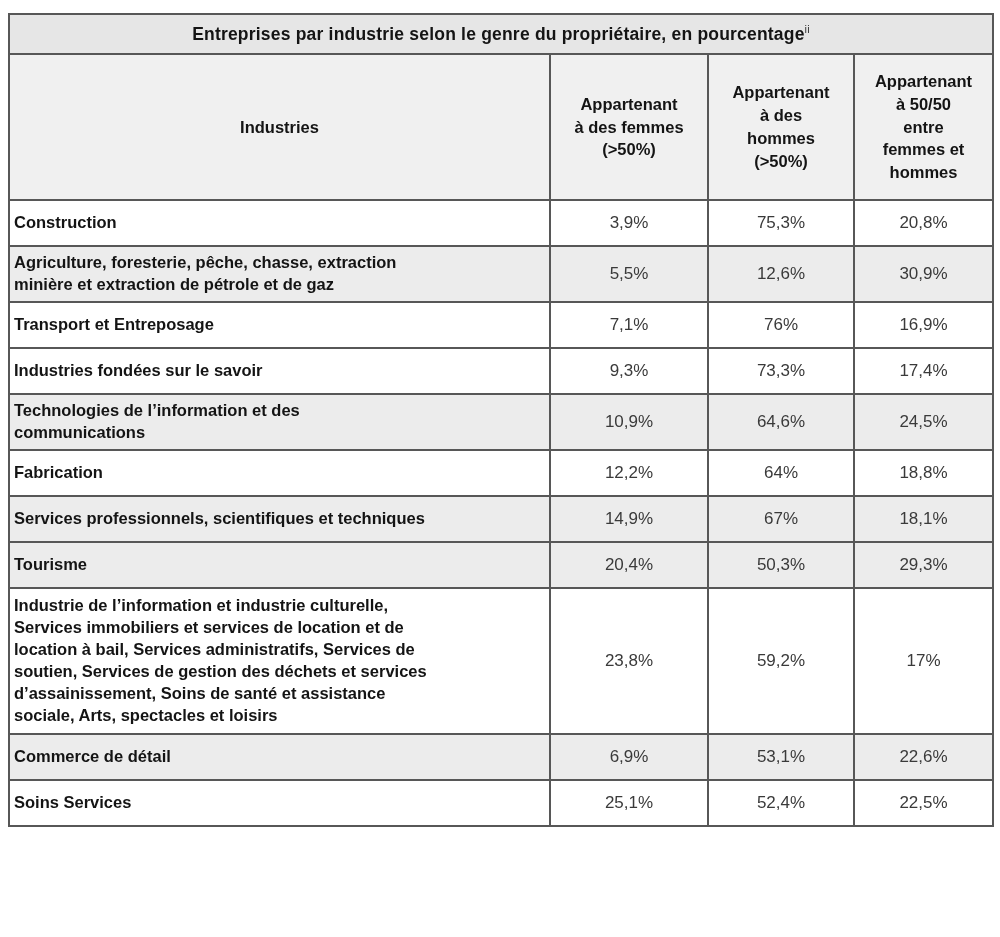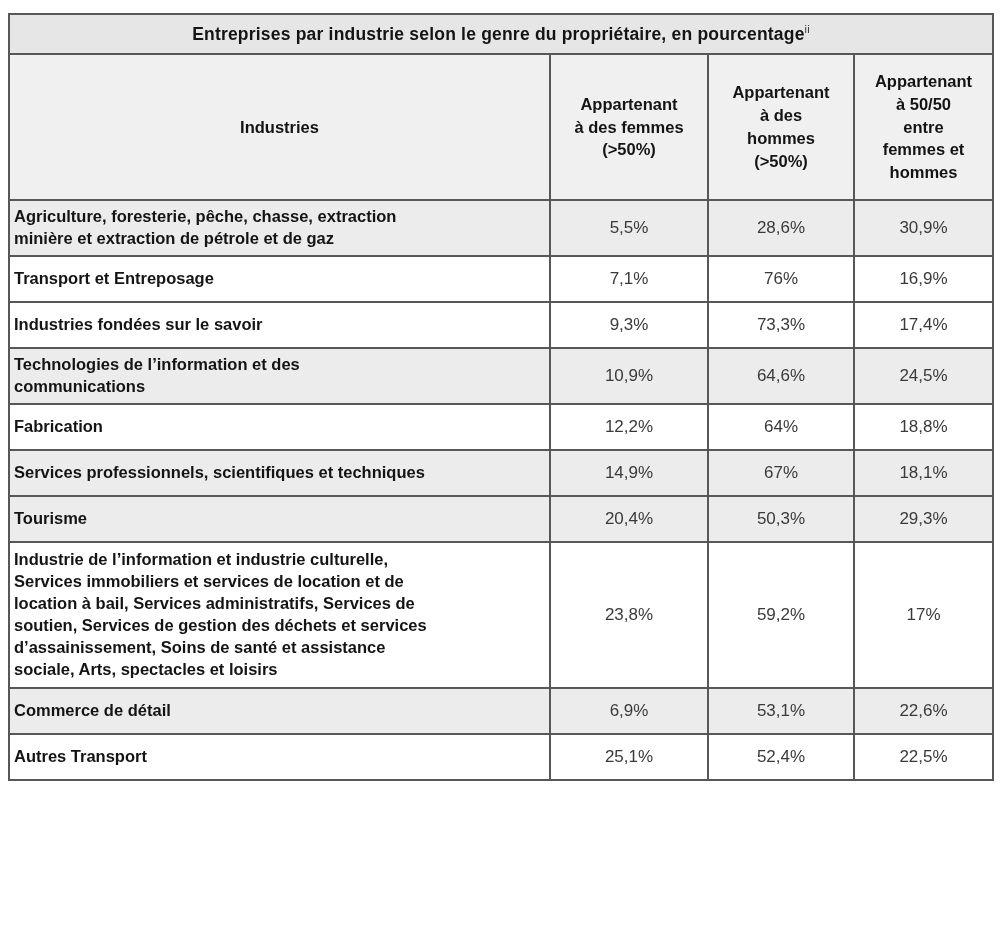--- a/index.html
+++ b/index.html
@@ -106,25 +106,31 @@
 à des
 hommes
 (&gt;50%)</th>
         <th>Appartenant
 à 50/50
 entre
 femmes et
 hommes</th>
       </tr>
 
+      <tr class="r-1line row-plain">
+        <td class="ind">Construction</td>
+        <td class="val">3,9%</td>
+        <td class="val">75,3%</td>
+        <td class="val">20,8%</td>
+      </tr>
       <tr class="r-2line row-alt">
         <td class="ind">Agriculture, foresterie, pêche, chasse, extraction
 minière et extraction de pétrole et de gaz</td>
         <td class="val">5,5%</td>
-        <td class="val">28,6%</td>
+        <td class="val">12,6%</td>
         <td class="val">30,9%</td>
       </tr>
       <tr class="r-1line row-plain">
         <td class="ind">Transport et Entreposage</td>
         <td class="val">7,1%</td>
         <td class="val">76%</td>
         <td class="val">16,9%</td>
       </tr>
       <tr class="r-1line row-plain">
         <td class="ind">Industries fondées sur le savoir</td>
@@ -168,20 +174,20 @@
         <td class="val">59,2%</td>
         <td class="val">17%</td>
       </tr>
       <tr class="r-1line row-alt">
         <td class="ind">Commerce de détail</td>
         <td class="val">6,9%</td>
         <td class="val">53,1%</td>
         <td class="val">22,6%</td>
       </tr>
       <tr class="r-1line row-plain">
-        <td class="ind">Autres Transport</td>
+        <td class="ind">Soins Services</td>
         <td class="val">25,1%</td>
         <td class="val">52,4%</td>
         <td class="val">22,5%</td>
       </tr>
     </tbody>
   </table>
 </div>
 
 </body></html>

